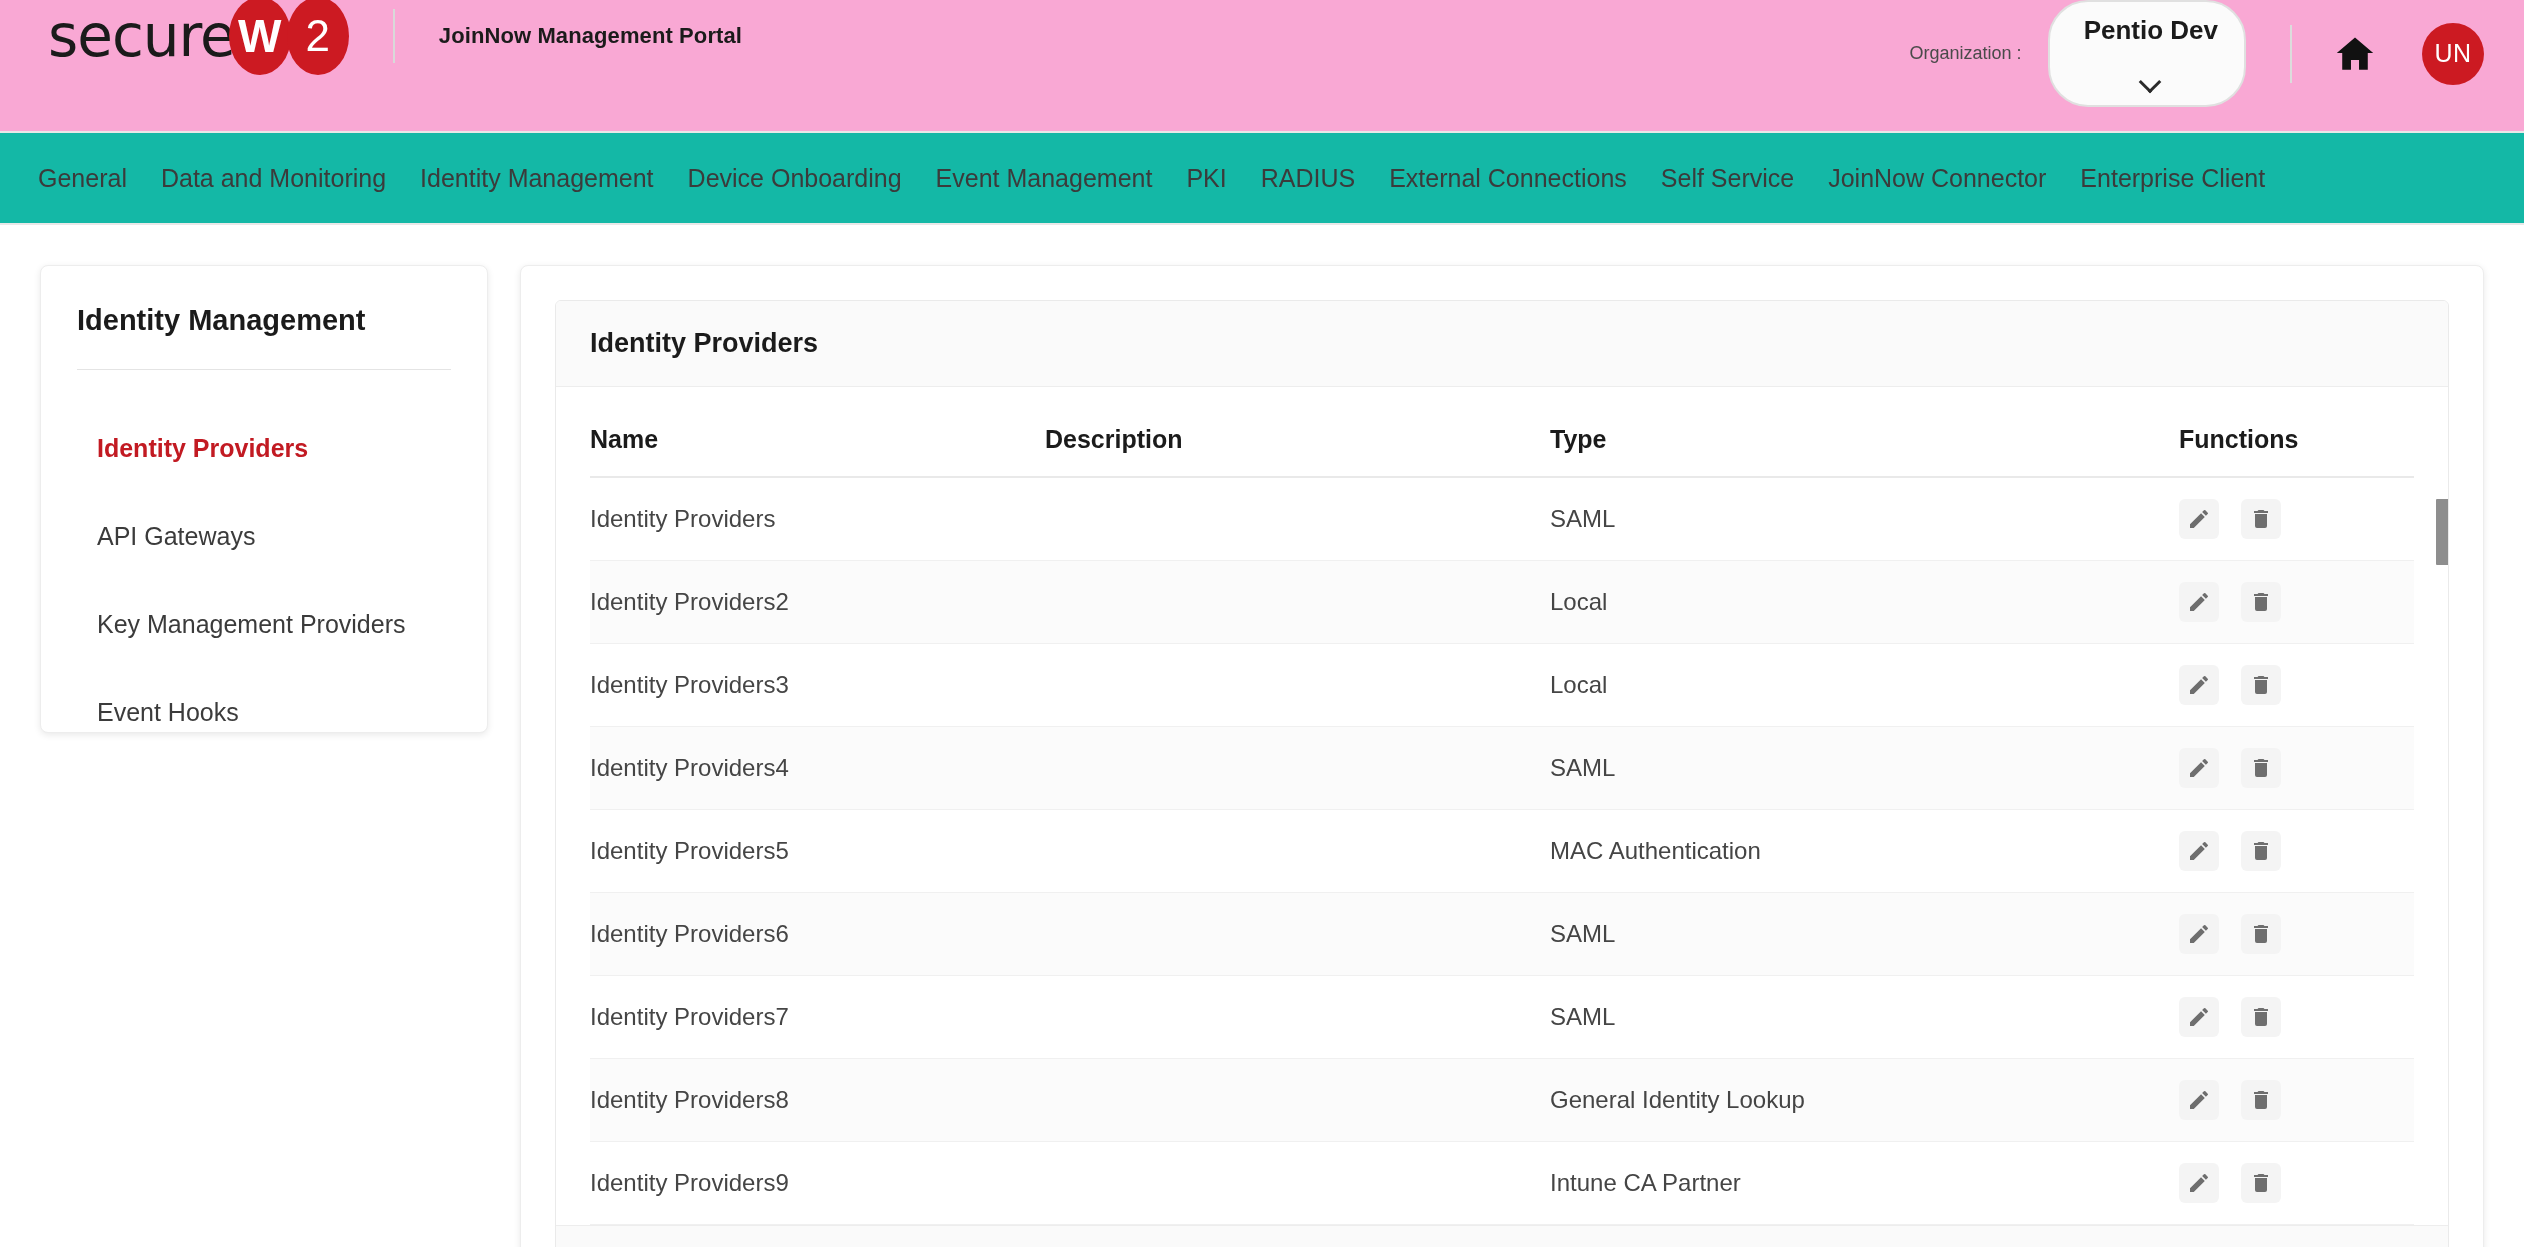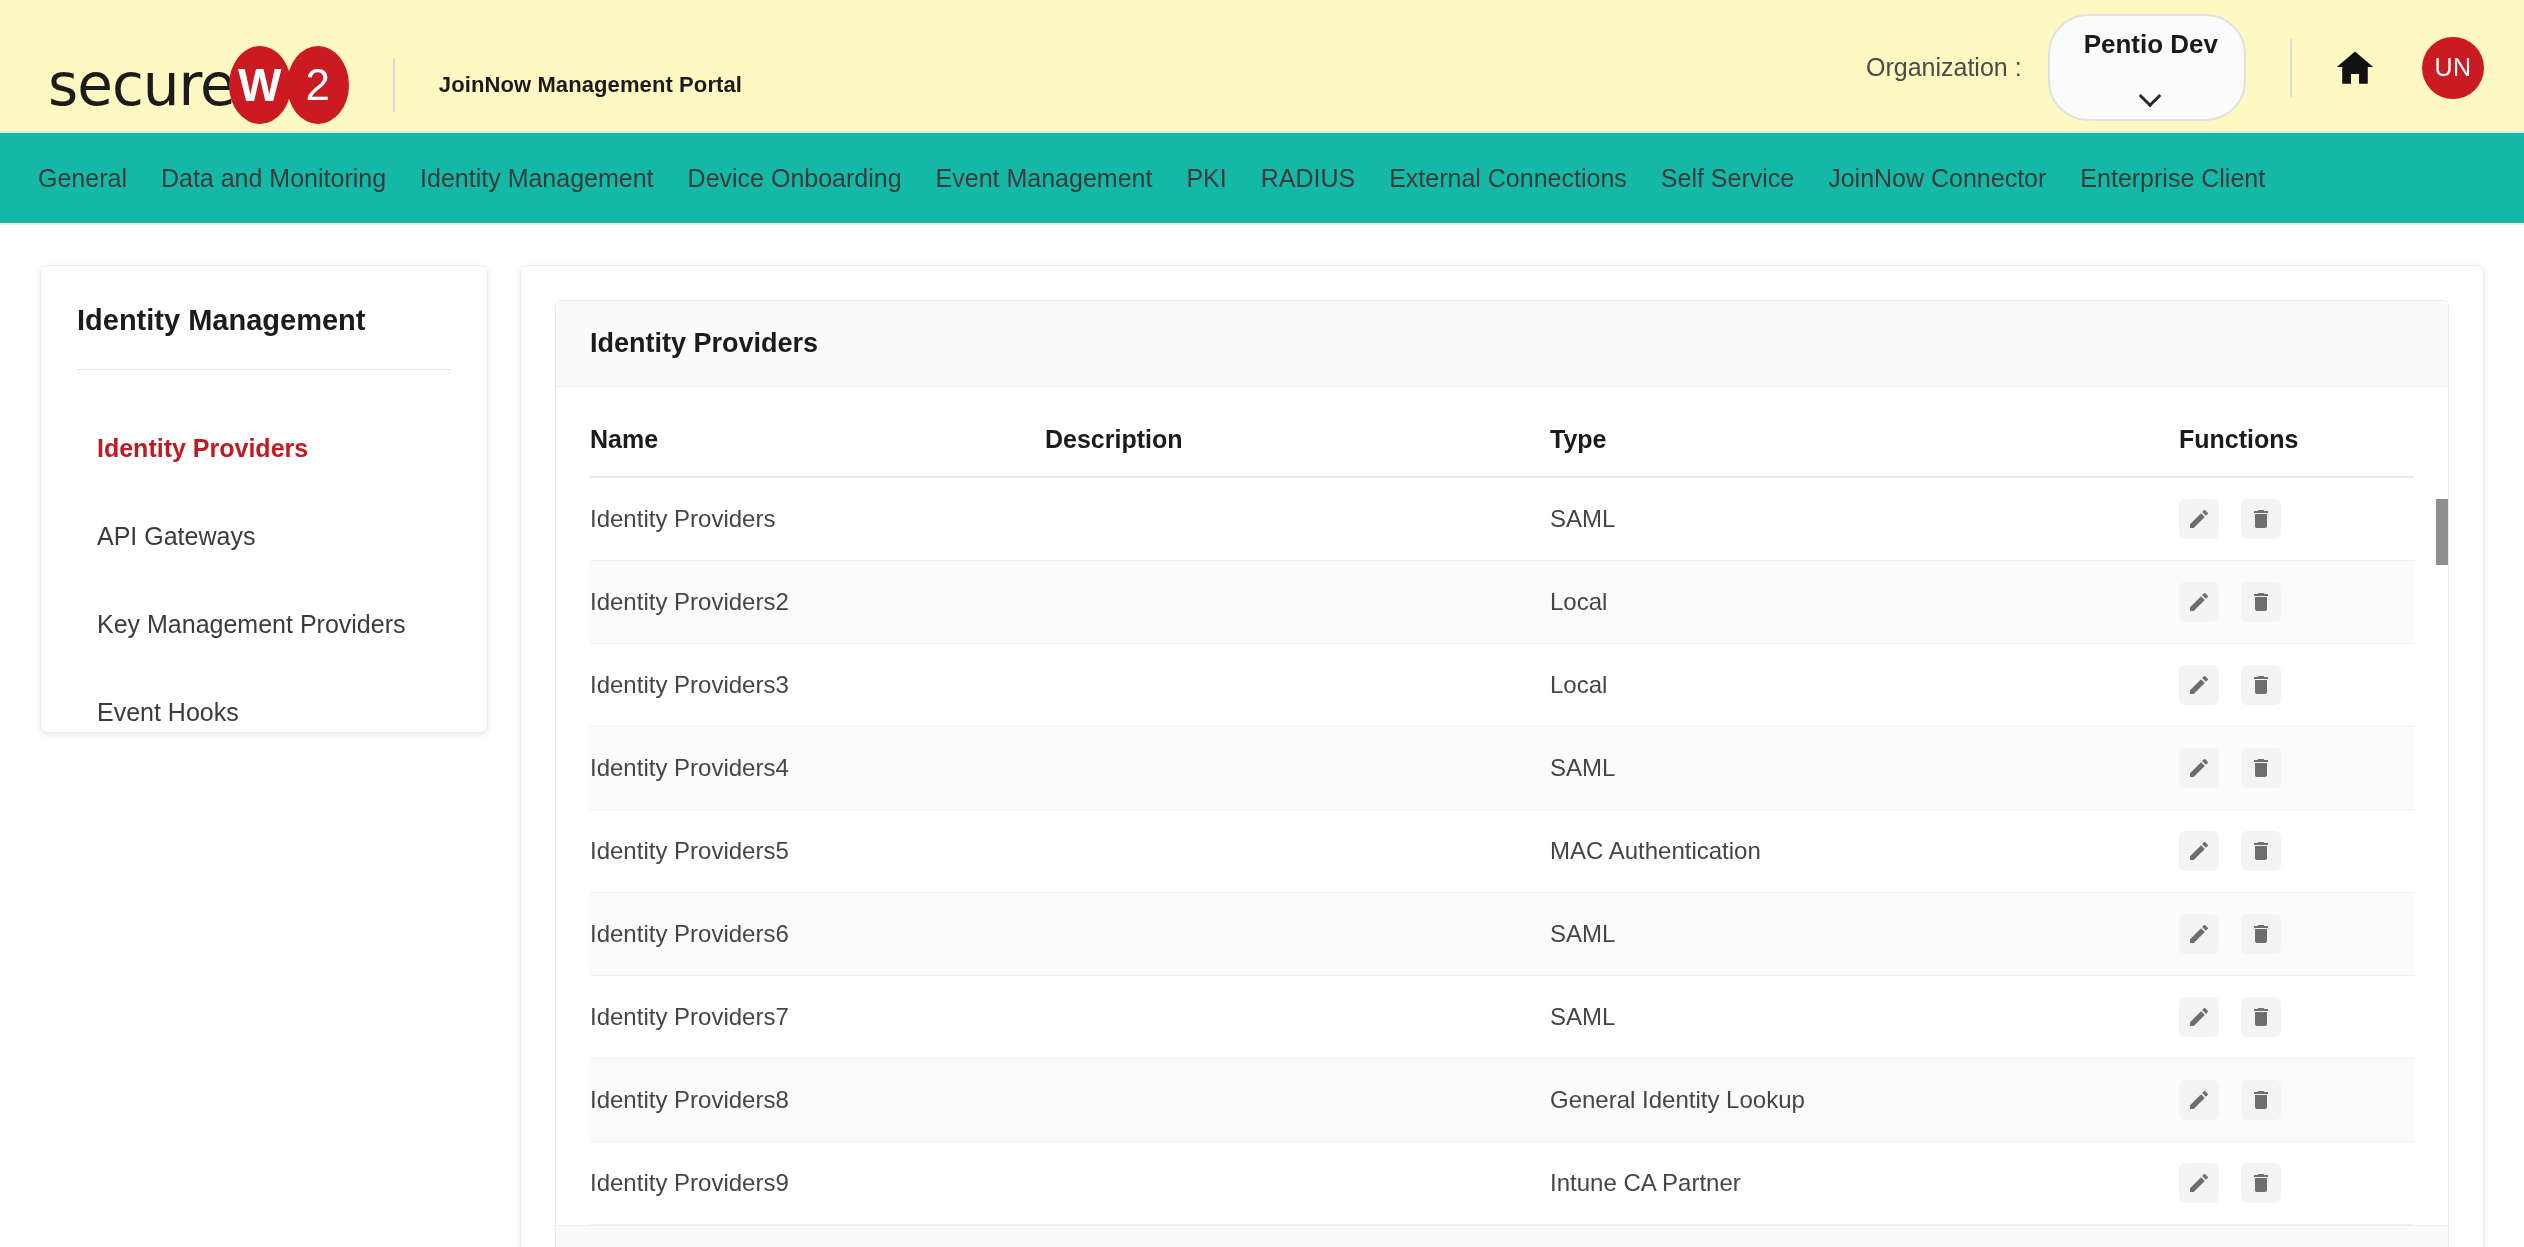--- a/index.html
+++ b/index.html
@@ -9,25 +9,25 @@
     height: 1247px;
     background: #ffffff;
     font-family: "Liberation Sans", sans-serif;
     overflow: hidden;
   }
 
   
   .top-header {
     height: 133px;
     width: 100%;
-    background: #fef9c3;
+    background: #f9a8d4;
     border-bottom: 2px solid #e8e8e8;
     display: flex;
-    align-items: flex-end;
-    padding: 0 40px 10px 48px;
+    align-items: flex-start;
+    padding: 0 40px 4px 48px;
     position: relative;
   }
 
   .brand-zone {
     display: flex;
     align-items: center;
     gap: 0;
   }
 
   .logo {
@@ -78,21 +78,21 @@
     letter-spacing: 0.1px;
   }
 
   .header-right {
     margin-left: auto;
     display: flex;
     align-items: center;
   }
 
   .org-label {
-    font-size: 25px;
+    font-size: 18px;
     color: #4a4a4a;
     margin-right: 26px;
   }
 
   .org-select {
     display: flex;
     align-items: center;
     gap: 26px;
     border: 2px solid #e0e0e0;
     border-radius: 40px;

